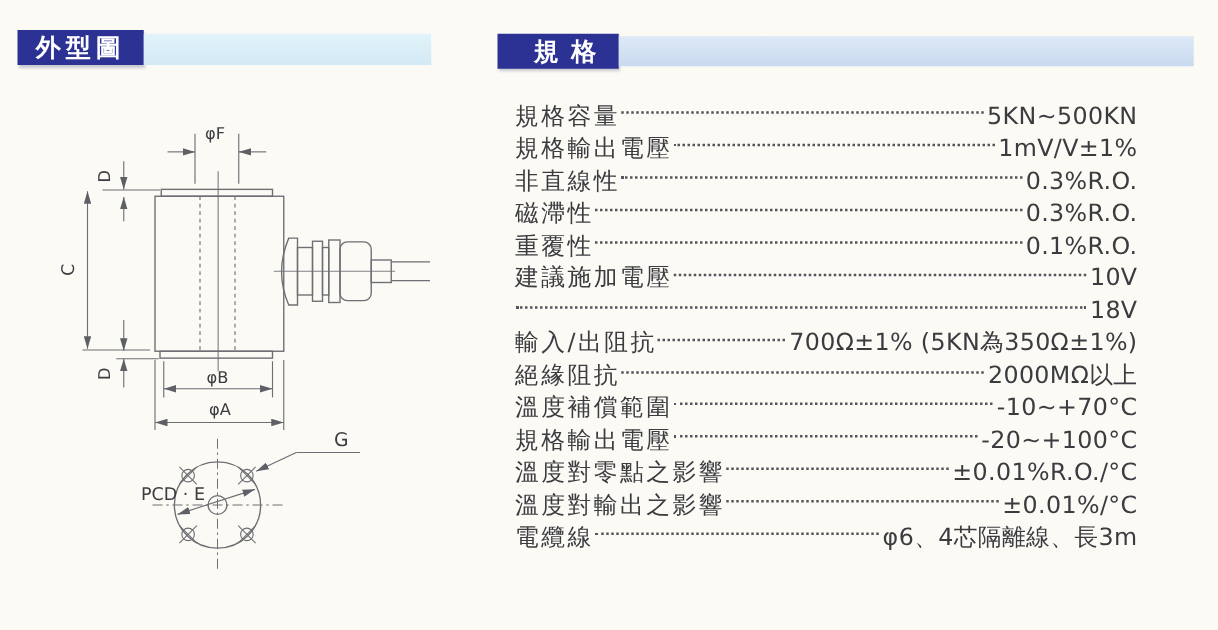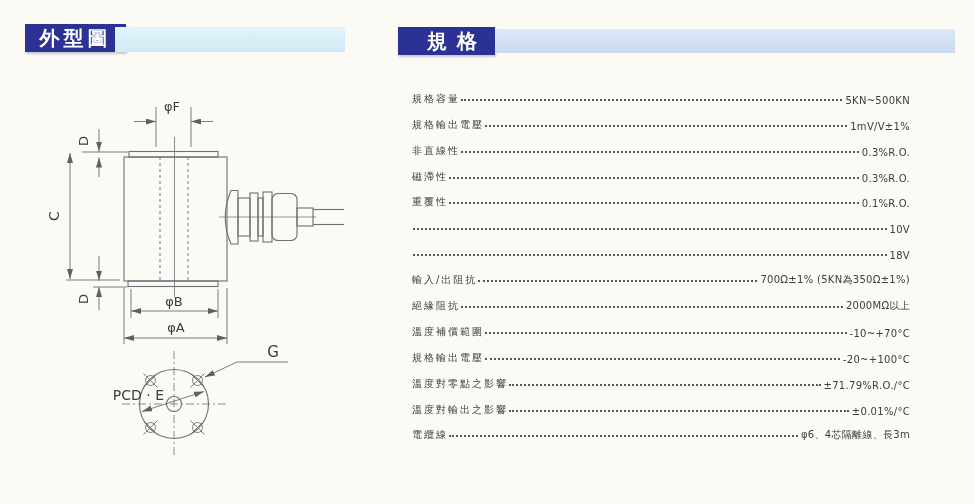--- a/index.html
+++ b/index.html
@@ -13,33 +13,33 @@
   }
   
   .hdr-box{
     position:absolute;
     background:#2c3294;
     color:#ffffff;
     display:flex;align-items:center;justify-content:center;
     box-shadow:1px 2px 2px rgba(110,110,140,.35);
     font-size:20px;font-weight:bold;
   }
-  .hdr-box.left{left:25px;top:24px;width:101px;height:28px;letter-spacing:4px;}
+  .hdr-box.left{left:14px;top:24px;width:101px;height:28px;letter-spacing:4px;}
   .hdr-box.right{left:398px;top:27px;width:97px;height:28px;letter-spacing:10px;padding-left:21px;box-sizing:border-box;}
   .hdr-bar{position:absolute;}
   .hdr-bar.left{left:115px;top:27px;width:230px;height:25px;background:linear-gradient(180deg,#e2f3fa,#d2e9f4);}
   .hdr-bar.right{left:495px;top:29px;width:460px;height:24px;background:linear-gradient(180deg,#dde9f7,#c9d9ef);}
   
   .specs{
     position:absolute;left:412px;top:80px;width:498px;
   }
   .spec-row{
-    display:flex;align-items:flex-end;
+    display:flex;align-items:center;
     height:25.9px;
-    font-size:10px;
+    font-size:19px;
     white-space:nowrap;
   }
   .spec-label{letter-spacing:2px;flex:0 0 auto;}
   .spec-dots{
     flex:1 1 auto;min-width:12px;
     border-bottom:2px dotted #55555c;
     margin:0 3px 5px 1px;
   }
   .spec-value{flex:0 0 auto;letter-spacing:0.3px;}
   
@@ -168,20 +168,21 @@
       <span class="spec-label">磁滯性</span>
       <span class="spec-dots"></span>
       <span class="spec-value">0.3%R.O.</span>
     </div>
     <div class="spec-row">
       <span class="spec-label">重覆性</span>
       <span class="spec-dots"></span>
       <span class="spec-value">0.1%R.O.</span>
     </div>
     <div class="spec-row">
+      <span class="spec-label">建議施加電壓</span>
       <span class="spec-dots"></span>
       <span class="spec-value">10V</span>
     </div>
     <div class="spec-row">
       <span class="spec-dots"></span>
       <span class="spec-value">18V</span>
     </div>
     <div class="spec-row">
       <span class="spec-label">輸入/出阻抗</span>
       <span class="spec-dots"></span>
@@ -198,21 +199,21 @@
       <span class="spec-value">-10~+70°C</span>
     </div>
     <div class="spec-row">
       <span class="spec-label">規格輸出電壓</span>
       <span class="spec-dots"></span>
       <span class="spec-value">-20~+100°C</span>
     </div>
     <div class="spec-row">
       <span class="spec-label">溫度對零點之影響</span>
       <span class="spec-dots"></span>
-      <span class="spec-value">±71.79%R.O./°C</span>
+      <span class="spec-value">±0.01%R.O./°C</span>
     </div>
     <div class="spec-row">
       <span class="spec-label">溫度對輸出之影響</span>
       <span class="spec-dots"></span>
       <span class="spec-value">±0.01%/°C</span>
     </div>
     <div class="spec-row">
       <span class="spec-label">電纜線</span>
       <span class="spec-dots"></span>
       <span class="spec-value">φ6、4芯隔離線、長3m</span>

